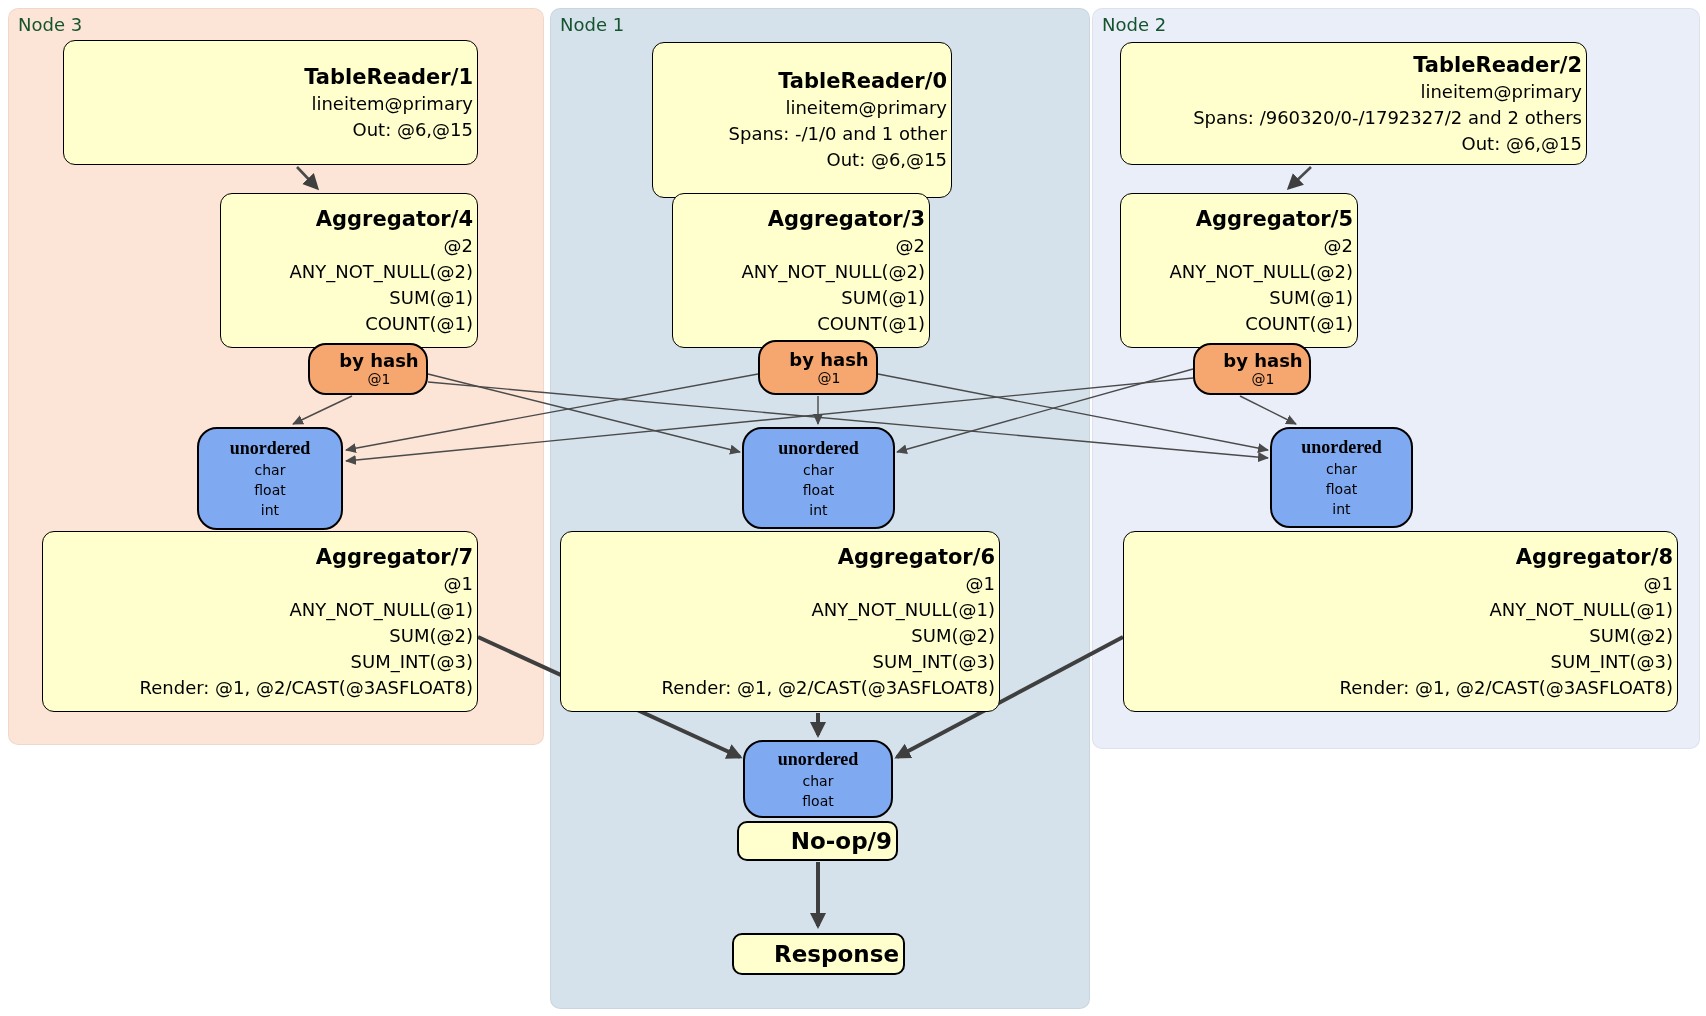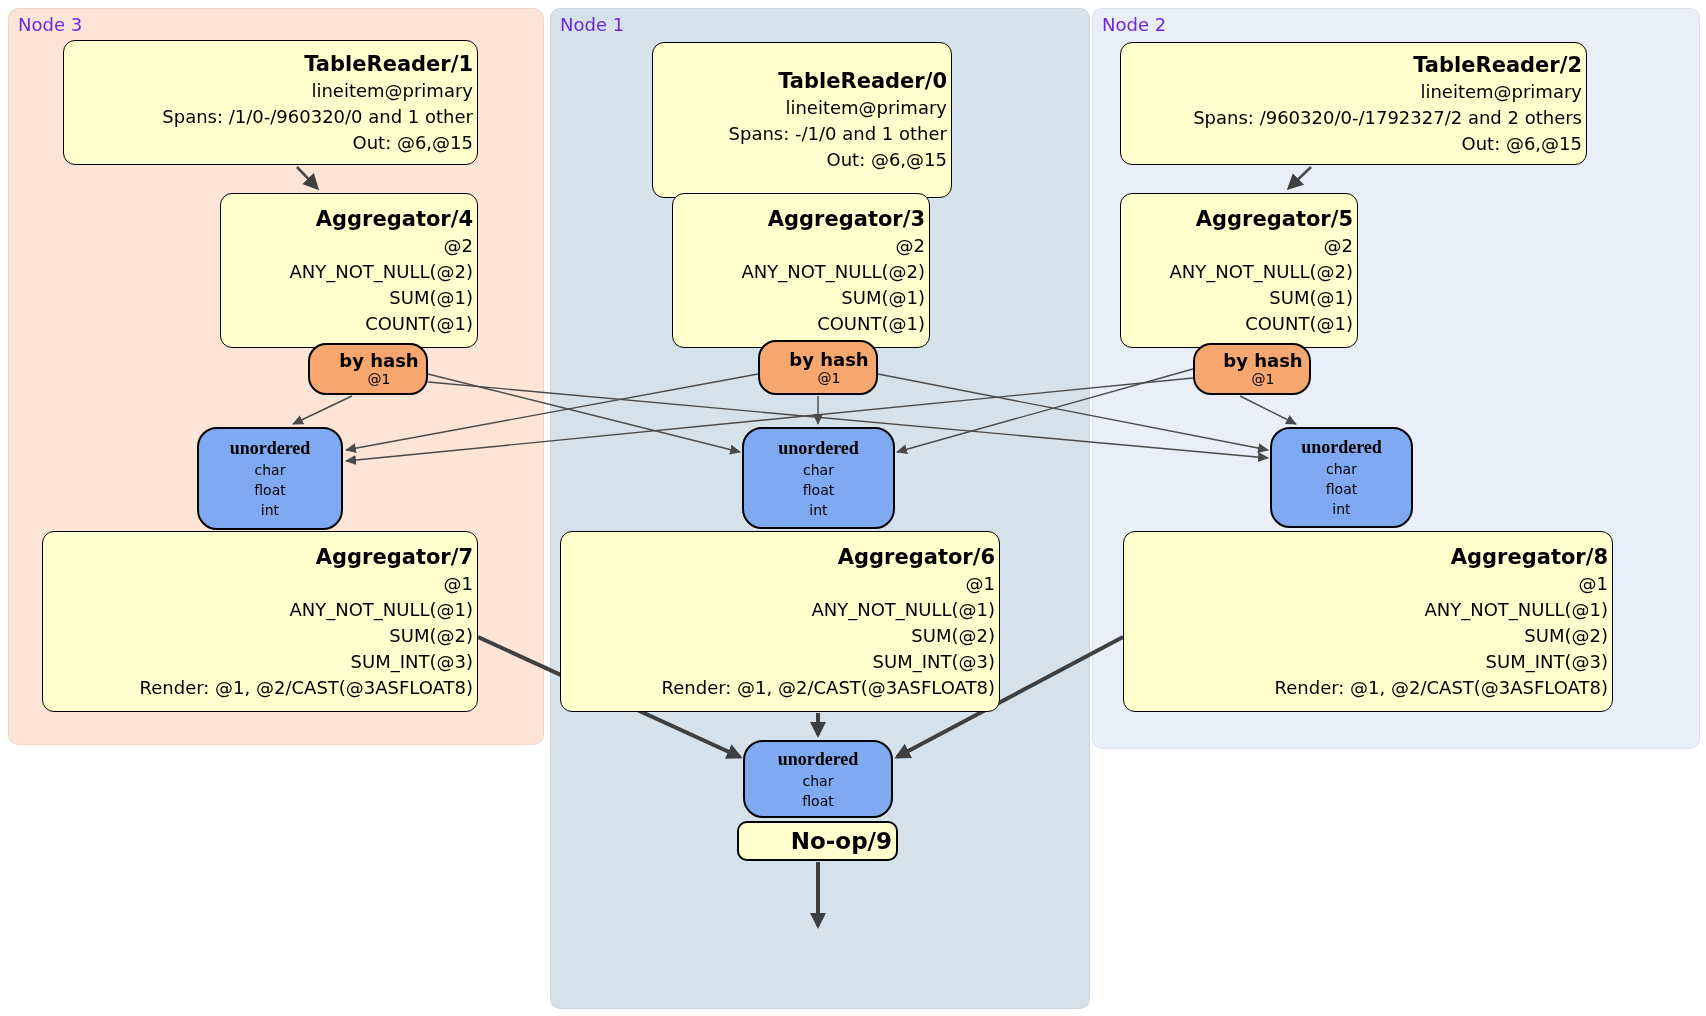--- a/index.html
+++ b/index.html
@@ -3,39 +3,39 @@
 <meta charset="utf-8">
 <style>
   html,body{margin:0;padding:0;background:#ffffff;}
   body{font-family:"DejaVu Sans","Liberation Sans",sans-serif;color:#000;}
   .stage{position:relative;width:1706px;height:1016px;background:#ffffff;overflow:hidden;}
 
   .panel{position:absolute;border-radius:10px;border:1px solid rgba(0,0,0,0.05);}
   .panel-node3{left:8px;top:8px;width:534px;height:735px;background:#fce4d6;}
   .panel-node1{left:550px;top:8px;width:538px;height:999px;background:#d5e2eb;}
   .panel-node2{left:1092px;top:8px;width:606px;height:739px;background:#e9eef9;}
-  .panel-label{position:absolute;top:5px;left:9px;font-size:18px;line-height:22px;color:#6d28d9;}
+  .panel-label{position:absolute;top:5px;left:9px;font-size:18px;line-height:22px;color:#14532d;}
 
   .edge-layer{position:absolute;left:0;top:0;width:1706px;height:1016px;}
 
   .box{position:absolute;background:#ffffce;border:1.6px solid #000;border-radius:12px;
        display:flex;flex-direction:column;align-items:flex-end;justify-content:center;
        text-align:center;box-sizing:border-box;padding:2px 4px;}
   .box-title{font-weight:bold;font-size:21px;line-height:28px;white-space:nowrap;}
   .box-line{font-size:18px;line-height:26px;white-space:nowrap;}
 
   .pos-tr1{left:63px;top:40px;width:415px;height:125px;}
   .pos-tr0{left:652px;top:42px;width:300px;height:156px;}
   .pos-tr2{left:1120px;top:42px;width:467px;height:123px;}
   .pos-agg4{left:220px;top:193px;width:258px;height:155px;}
   .pos-agg3{left:672px;top:193px;width:258px;height:155px;}
   .pos-agg5{left:1120px;top:193px;width:238px;height:155px;}
   .pos-agg7{left:42px;top:531px;width:436px;height:181px;}
   .pos-agg6{left:560px;top:531px;width:440px;height:181px;}
-  .pos-agg8{left:1123px;top:531px;width:490px;height:181px;}
+  .pos-agg8{left:1123px;top:531px;width:555px;height:181px;}
   .pos-noop{left:737px;top:821px;width:161px;height:40px;border-width:2px;border-radius:10px;}
   .pos-resp{left:732px;top:933px;width:173px;height:42px;border-width:2px;border-radius:10px;}
   .pos-noop .box-title,.pos-resp .box-title{font-size:23px;}
 
   .router{position:absolute;background:#f6a66f;border:2px solid #000;border-radius:18px;
           display:flex;flex-direction:column;align-items:center;justify-content:center;
           text-align:center;box-sizing:border-box;padding-left:22px;}
   .router-title{font-weight:bold;font-size:18px;line-height:21px;}
   .router-sub{font-size:14px;line-height:17px;}
   .pos-bh3{left:308px;top:343px;width:120px;height:52px;}
@@ -93,21 +93,20 @@
 
     <line x1="478" y1="637" x2="740" y2="757" stroke="#3f3f3f" stroke-width="4" marker-end="url(#arrow-thick)"></line>
     <line x1="818" y1="713" x2="818" y2="735" stroke="#3f3f3f" stroke-width="4" marker-end="url(#arrow-thick)"></line>
     <line x1="1123" y1="637" x2="897" y2="757" stroke="#3f3f3f" stroke-width="4" marker-end="url(#arrow-thick)"></line>
     <line x1="818" y1="862" x2="818" y2="926" stroke="#3f3f3f" stroke-width="4" marker-end="url(#arrow-thick)"></line>
   </svg>
 
   <div class="box pos-tr1">
     <div class="box-title">TableReader/1</div>
     <div class="box-line">lineitem@primary</div>
-    <div class="box-line">Spans: /1/0-/960320/0 and 1 other</div>
     <div class="box-line">Out: @6,@15</div>
   </div>
   <div class="box pos-agg4">
     <div class="box-title">Aggregator/4</div>
     <div class="box-line">@2</div>
     <div class="box-line">ANY_NOT_NULL(@2)</div>
     <div class="box-line">SUM(@1)</div>
     <div class="box-line">COUNT(@1)</div>
   </div>
   <div class="router pos-bh3">
@@ -194,14 +193,17 @@
   </div>
 
   <div class="sync pos-usf">
     <div class="sync-title">unordered</div>
     <div class="sync-line">char</div>
     <div class="sync-line">float</div>
   </div>
   <div class="box pos-noop">
     <div class="box-title">No-op/9</div>
   </div>
+  <div class="box pos-resp">
+    <div class="box-title">Response</div>
+  </div>
 
 </div>
 
 </body></html>

